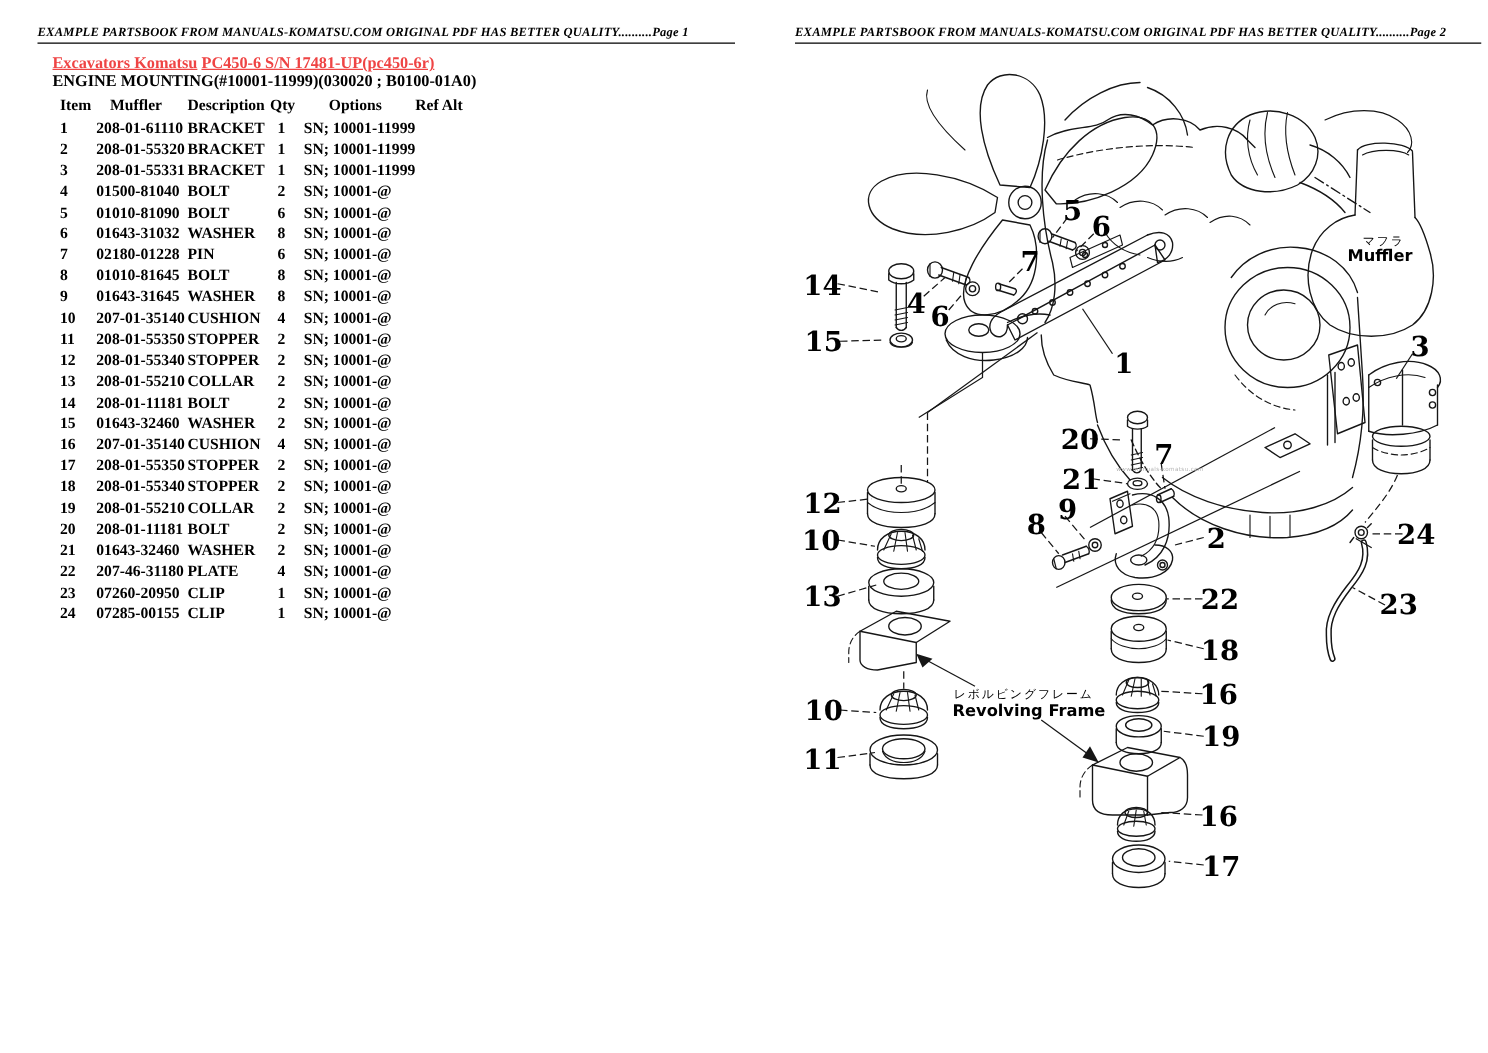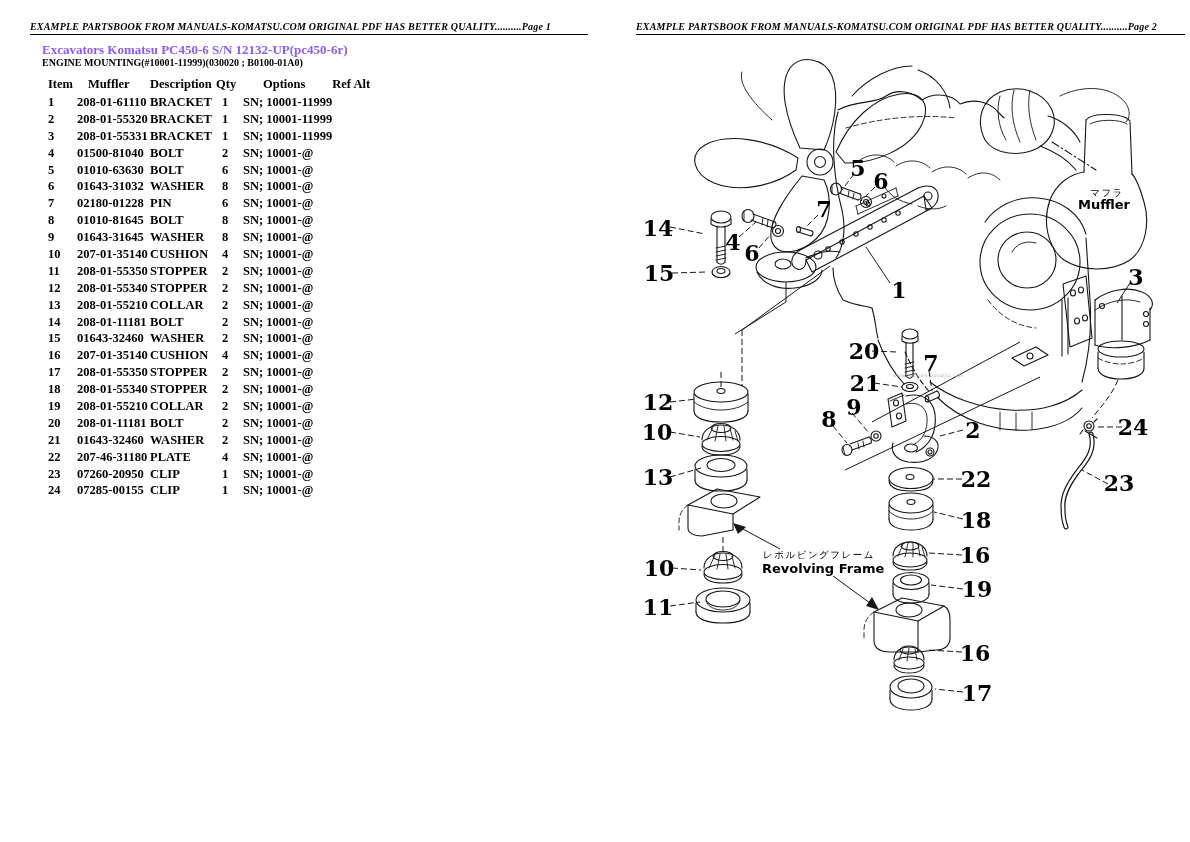--- a/index.html
+++ b/index.html
@@ -16,24 +16,24 @@
     letter-spacing:0.2px; text-align:left; color:#000;
     white-space:nowrap;
   }
   #hdr-left  { left:30px;  width:558px; }
   #hdr-right { left:636px; width:549px; }
 
   .link-line {
     position:absolute; left:42px; top:42px;
     font-weight:bold; font-size:13px; white-space:nowrap;
   }
-  .link-line a { color:#8b5cf6; cursor:pointer; }
+  .link-line a { color:#ef4444; text-decoration:underline; cursor:pointer; }
   .doc-title {
     position:absolute; left:42px; top:57px;
-    font-weight:bold; font-size:10px; white-space:nowrap;
+    font-weight:bold; font-size:13px; white-space:nowrap;
   }
 
   table.parts {
     position:absolute; left:42px; top:74px;
     border-collapse:collapse; table-layout:fixed;
     font-family:"Liberation Serif", serif;
     font-size:12.5px; font-weight:bold; color:#000;
   }
   table.parts th, table.parts td { padding:0; white-space:nowrap; text-align:left; overflow:visible; }
   table.parts thead th { height:20px; vertical-align:middle; font-size:12.5px; }
@@ -57,21 +57,21 @@
   .wm     { font-family:"DejaVu Sans", sans-serif; font-size:4.5px; fill:#b4b4b4; letter-spacing:0.3px; }
   .arrowhead { fill:#161616; stroke:none; }
 </style>
 </head>
 <body>
 
 <div class="page-header" id="hdr-left">EXAMPLE PARTSBOOK FROM MANUALS-KOMATSU.COM ORIGINAL PDF HAS BETTER QUALITY..........Page 1</div>
 <div class="page-header" id="hdr-right">EXAMPLE PARTSBOOK FROM MANUALS-KOMATSU.COM ORIGINAL PDF HAS BETTER QUALITY..........Page 2</div>
 
 <div class="link-line">
-  <a>Excavators Komatsu</a><span> </span><a>PC450-6 S/N 12132-UP(pc450-6r)</a>
+  <a>Excavators Komatsu</a><span> </span><a>PC450-6 S/N 17481-UP(pc450-6r)</a>
 </div>
 <div class="doc-title">ENGINE MOUNTING(#10001-11999)(030020 ; B0100-01A0)</div>
 
 <table class="parts">
   <colgroup>
     <col style="width:35px">
       <col style="width:73px">
       <col style="width:66px">
     <col style="width:27px">
       <col style="width:89px">
@@ -120,21 +120,21 @@
         <td class="pad6">4</td>
         <td>01500-81040</td>
         <td>BOLT</td>
         <td class="pad6">2</td>
         <td>SN; 10001-@</td>
         <td></td>
       </tr>
 
       <tr>
         <td class="pad6">5</td>
-        <td>01010-63630</td>
+        <td>01010-81090</td>
         <td>BOLT</td>
         <td class="pad6">6</td>
         <td>SN; 10001-@</td>
         <td></td>
       </tr>
 
       <tr>
         <td class="pad6">6</td>
         <td>01643-31032</td>
         <td>WASHER</td>

